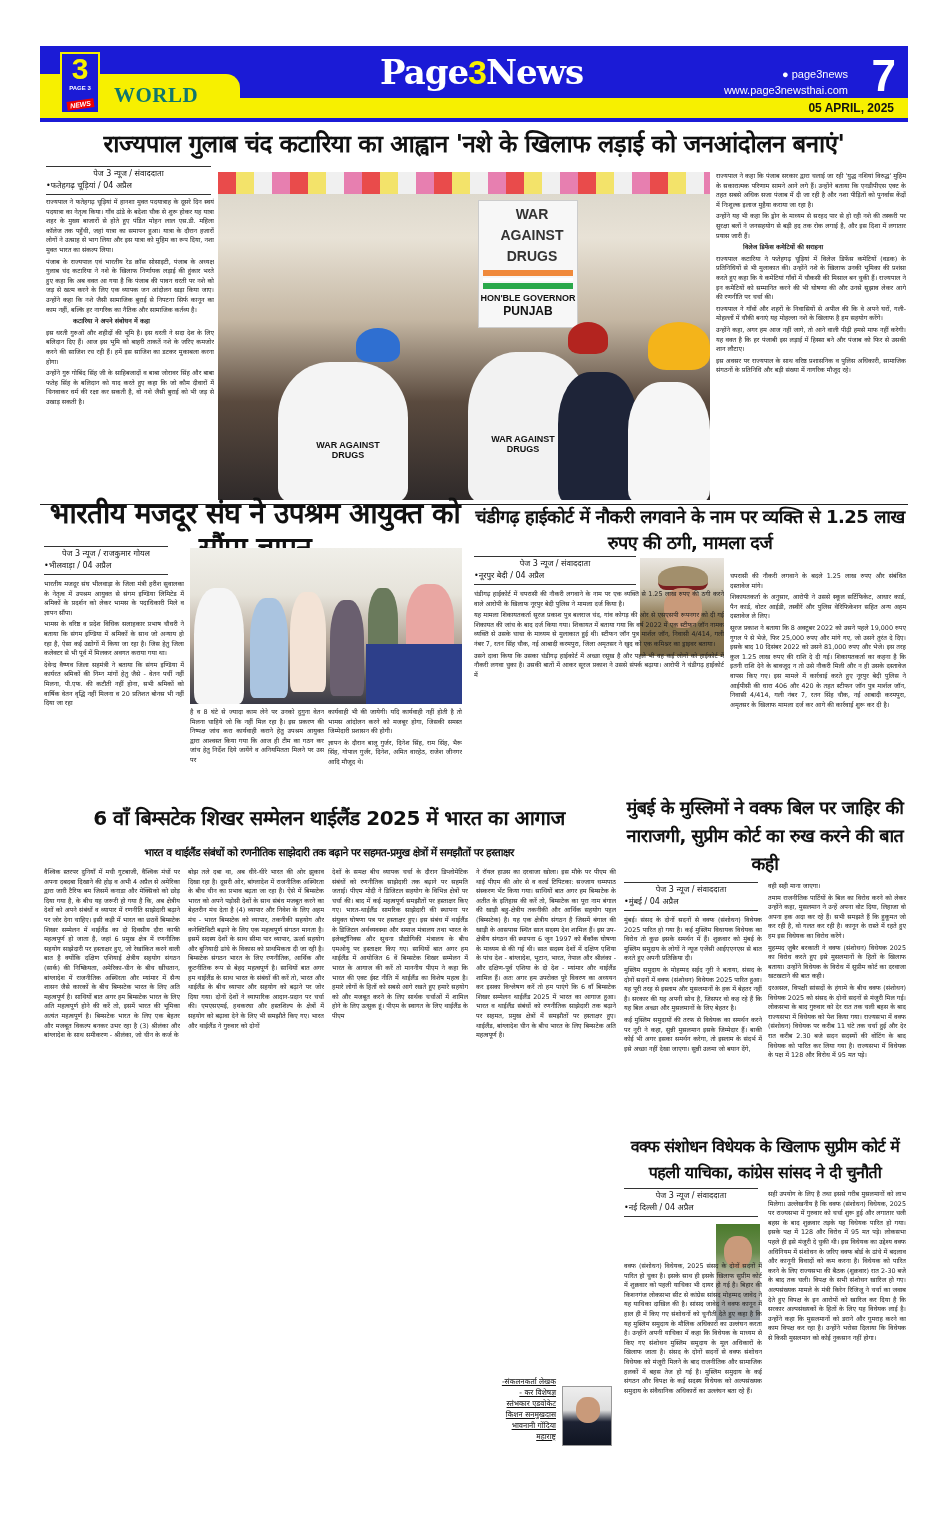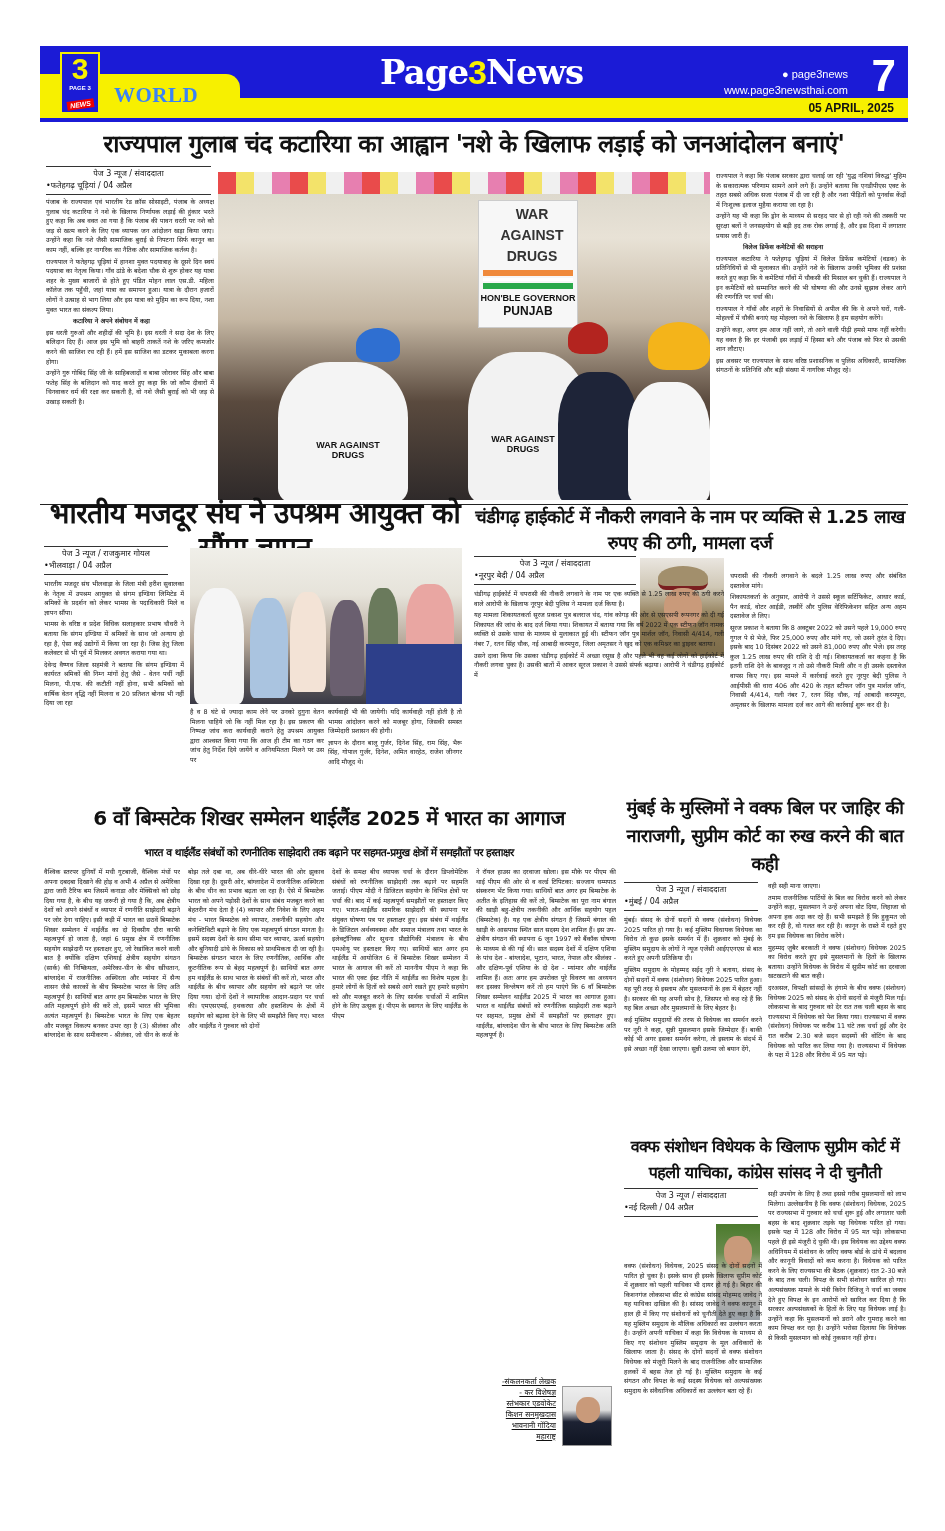--- a/index.html
+++ b/index.html
@@ -10,21 +10,21 @@
   
   .mast { position: absolute; left: 0; top: 0; width: 868px; height: 76px; }
   .mast-blue { position: absolute; left: 0; top: 0; width: 868px; height: 52px; background: #1b1bd6; }
   .mast-yellow { position: absolute; left: 0; top: 52px; width: 868px; height: 20px; background: #f7f000; }
   .mast-yellow-left { position: absolute; left: 0; top: 28px; width: 200px; height: 44px; background: #f7f000; border-top-right-radius: 14px; }
   .mast-line { position: absolute; left: 0; top: 72px; width: 868px; height: 4px; background: #1b1bd6; }
   .logo-box { position: absolute; left: 20px; top: 6px; width: 40px; height: 62px; background: #1b1bd6; border: 2px solid #f7f000; text-align: center; }
   .logo-3 { display: block; font: 900 30px/30px "Liberation Sans", sans-serif; color: #f7f000; }
   .logo-page3 { display: block; font: 700 6px/8px "Liberation Sans", sans-serif; color: #fff; }
   .logo-news { display: inline-block; font: italic 700 7px/9px "Liberation Sans", sans-serif; color: #fff; background: #e00; padding: 0 3px; transform: rotate(-8deg); margin-top: 2px; }
-  .world { position: absolute; left: 74px; top: 36px; font: 900 21px/26px "Liberation Serif", serif; color: #3b82f6; letter-spacing: 0.5px; }
+  .world { position: absolute; left: 74px; top: 36px; font: 900 21px/26px "Liberation Serif", serif; color: #0f766e; letter-spacing: 0.5px; }
   .brand { position: absolute; left: 340px; top: 4px; font: 700 34px/44px "DejaVu Serif", serif; color: #fff; letter-spacing: -1px; }
   .brand .three { color: #f7f000; font-family: "Liberation Sans", sans-serif; font-weight: 900; }
   .social { position: absolute; right: 60px; top: 22px; font: 11px/13px "Liberation Sans", sans-serif; color: #fff; }
   .site { position: absolute; right: 60px; top: 38px; font: 11px/13px "Liberation Sans", sans-serif; color: #fff; }
   .pageno { position: absolute; right: 12px; top: 4px; font: 700 44px/52px "Liberation Sans", sans-serif; color: #fff; }
   .dateline { position: absolute; right: 14px; top: 54px; font: 700 12px/16px "Liberation Sans", sans-serif; color: #111; }
 
   
   .h1 { position: absolute; font-family: "DejaVu Sans", sans-serif; font-weight: 900; color: #111; text-align: center; letter-spacing: -0.5px; }
   .rule { position: absolute; background: #222; height: 2px; }
@@ -95,22 +95,22 @@
   <div class="h1" style="left:0;top:80px;width:868px;font-size:24px;line-height:36px;">राज्यपाल गुलाब चंद कटारिया का आह्वान 'नशे के खिलाफ लड़ाई को जनआंदोलन बनाएं'</div>
 
   <div class="thinrule" style="left:6px;top:120px;width:165px;"></div>
   <div class="byline" style="left:6px;top:122px;width:165px;">
     <span class="a">पेज 3 न्यूज /  संवाददाता</span>
     <span class="b">फतेहगढ़ चूड़ियां / 04 अप्रैल</span>
   </div>
   <div class="thinrule" style="left:6px;top:148px;width:165px;"></div>
 
   <div class="col" style="left:6px;top:152px;width:168px;height:300px;">
+    <p>राज्यपाल ने फतेहगढ़ चूड़ियां में हानशा मुक्त पदयात्राह के दूसरे दिन स्वयं पदयात्रा का नेतृत्व किया। गाँव ढांडे के बदेशा चौक से शुरू होकर यह यात्रा शहर के मुख्य बाजारों से होते हुए पंडित मोहन लाल एस.डी. महिला कॉलेज तक पहुँची, जहां यात्रा का समापन हुआ। यात्रा के दौरान हजारों लोगों ने उत्साह से भाग लिया और इस यात्रा को मुहिम का रूप दिया, नशा मुक्त भारत का संकल्प लिया।</p>
     <p>पंजाब के राज्यपाल एवं भारतीय रेड क्रॉस सोसाइटी, पंजाब के अध्यक्ष गुलाब चंद कटारिया ने नशे के खिलाफ निर्णायक लड़ाई की हुंकार भरते हुए कहा कि अब वक्त आ गया है कि पंजाब की पावन धरती पर नशे को जड़ से खत्म करने के लिए एक व्यापक जन आंदोलन खड़ा किया जाए। उन्होंने कहा कि नशे जैसी सामाजिक बुराई से निपटना सिर्फ कानून का काम नहीं, बल्कि हर नागरिक का नैतिक और सामाजिक कर्तव्य है।</p>
-    <p>राज्यपाल ने फतेहगढ़ चूड़ियां में हानशा मुक्त पदयात्राह के दूसरे दिन स्वयं पदयात्रा का नेतृत्व किया। गाँव ढांडे के बदेशा चौक से शुरू होकर यह यात्रा शहर के मुख्य बाजारों से होते हुए पंडित मोहन लाल एस.डी. महिला कॉलेज तक पहुँची, जहां यात्रा का समापन हुआ। यात्रा के दौरान हजारों लोगों ने उत्साह से भाग लिया और इस यात्रा को मुहिम का रूप दिया, नशा मुक्त भारत का संकल्प लिया।</p>
     <p class="sub">कटारिया ने अपने संबोधन में कहा</p>
     <p>इस धरती गुरुओं और शहीदों की भूमि है। इस धरती ने सदा देश के लिए बलिदान दिए हैं। आज इस भूमि को बाहरी ताकतें नशे के जरिए कमजोर करने की साजिश रच रही हैं। हमें इस साजिश का डटकर मुकाबला करना होगा।</p>
     <p>उन्होंने गुरु गोबिंद सिंह जी के साहिबजादों व बाबा जोरावर सिंह और बाबा फतेह सिंह के बलिदान को याद करते हुए कहा कि जो कौम दीवारों में चिनवाकर धर्म की रक्षा कर सकती है, वो नशे जैसी बुराई को भी जड़ से उखाड़ सकती है।</p>
   </div>
 
   <div class="photo ph-drugs" style="left:178px;top:126px;width:492px;height:328px;">
     <div class="banner"></div>
     <div class="sign" style="left:260px;top:28px;">
       <span class="w">WAR</span>
       <span class="w">AGAINST</span>

